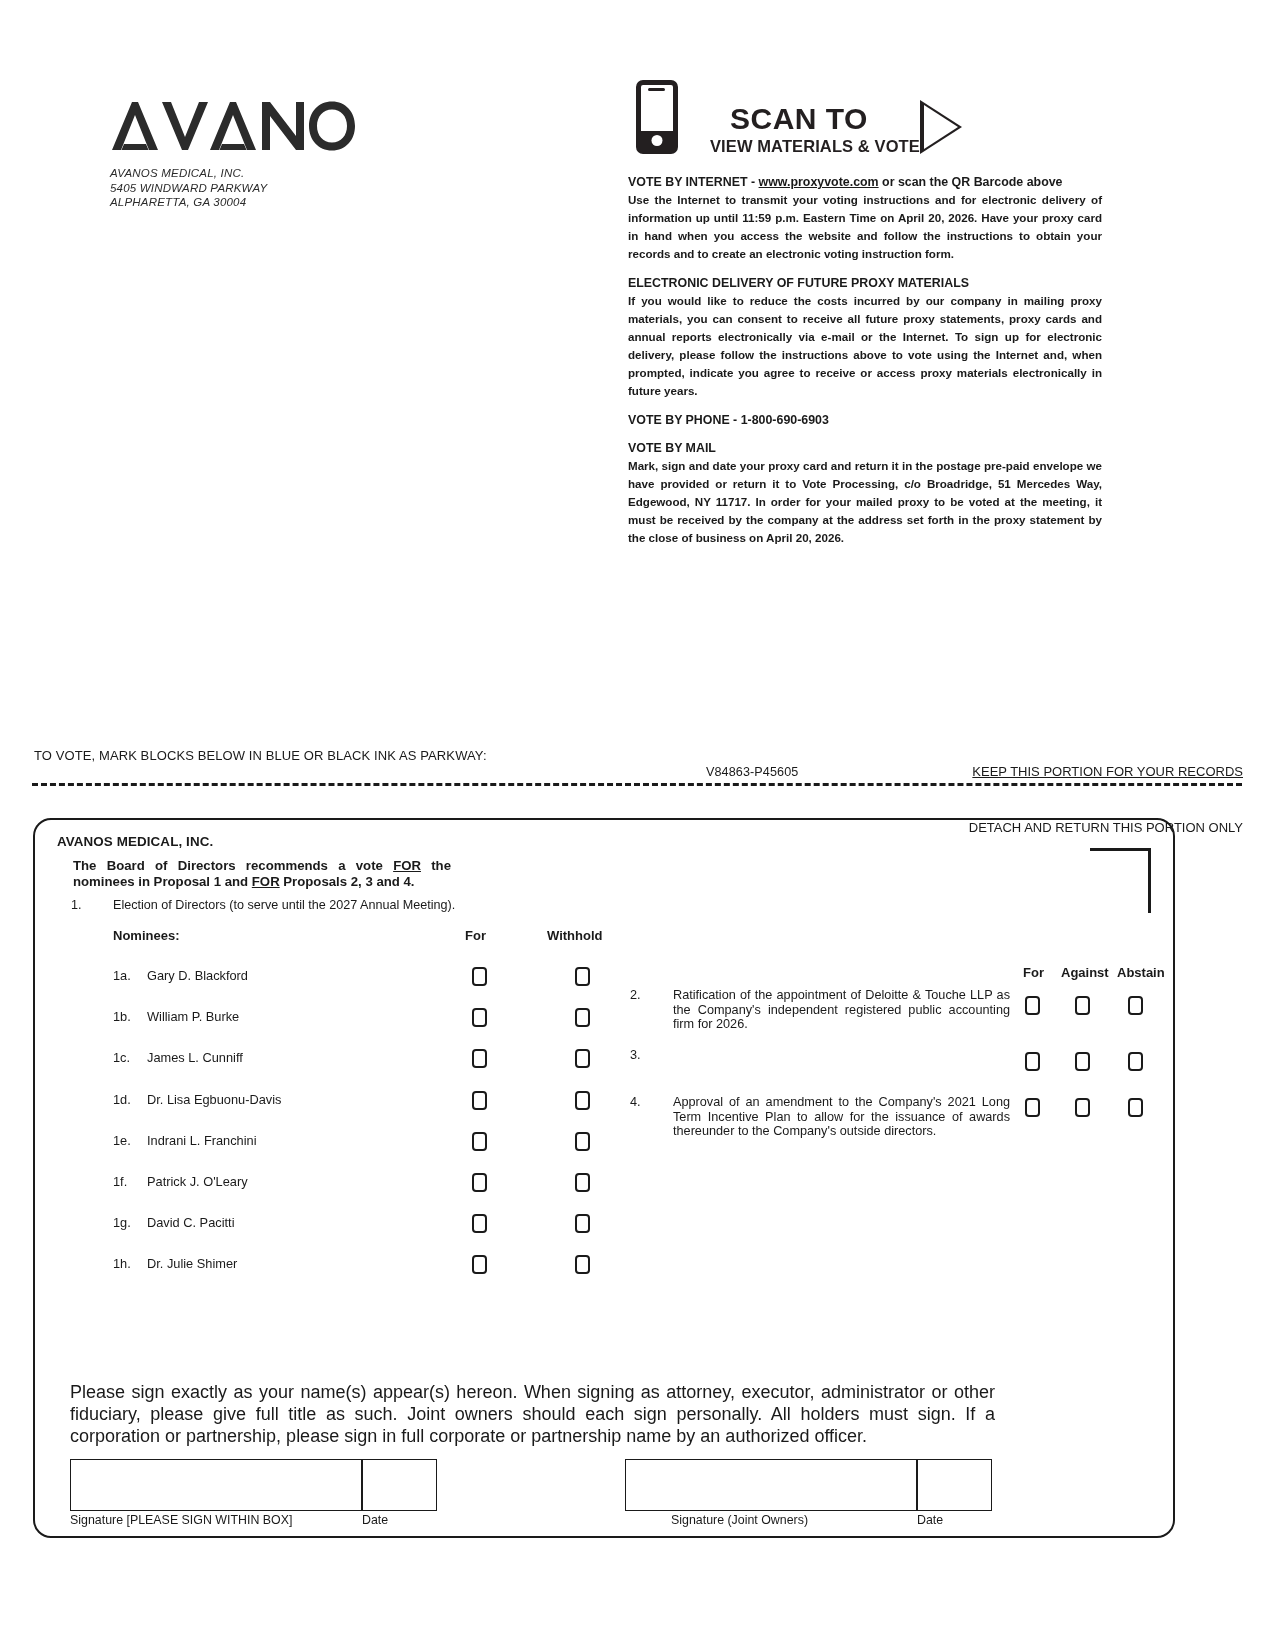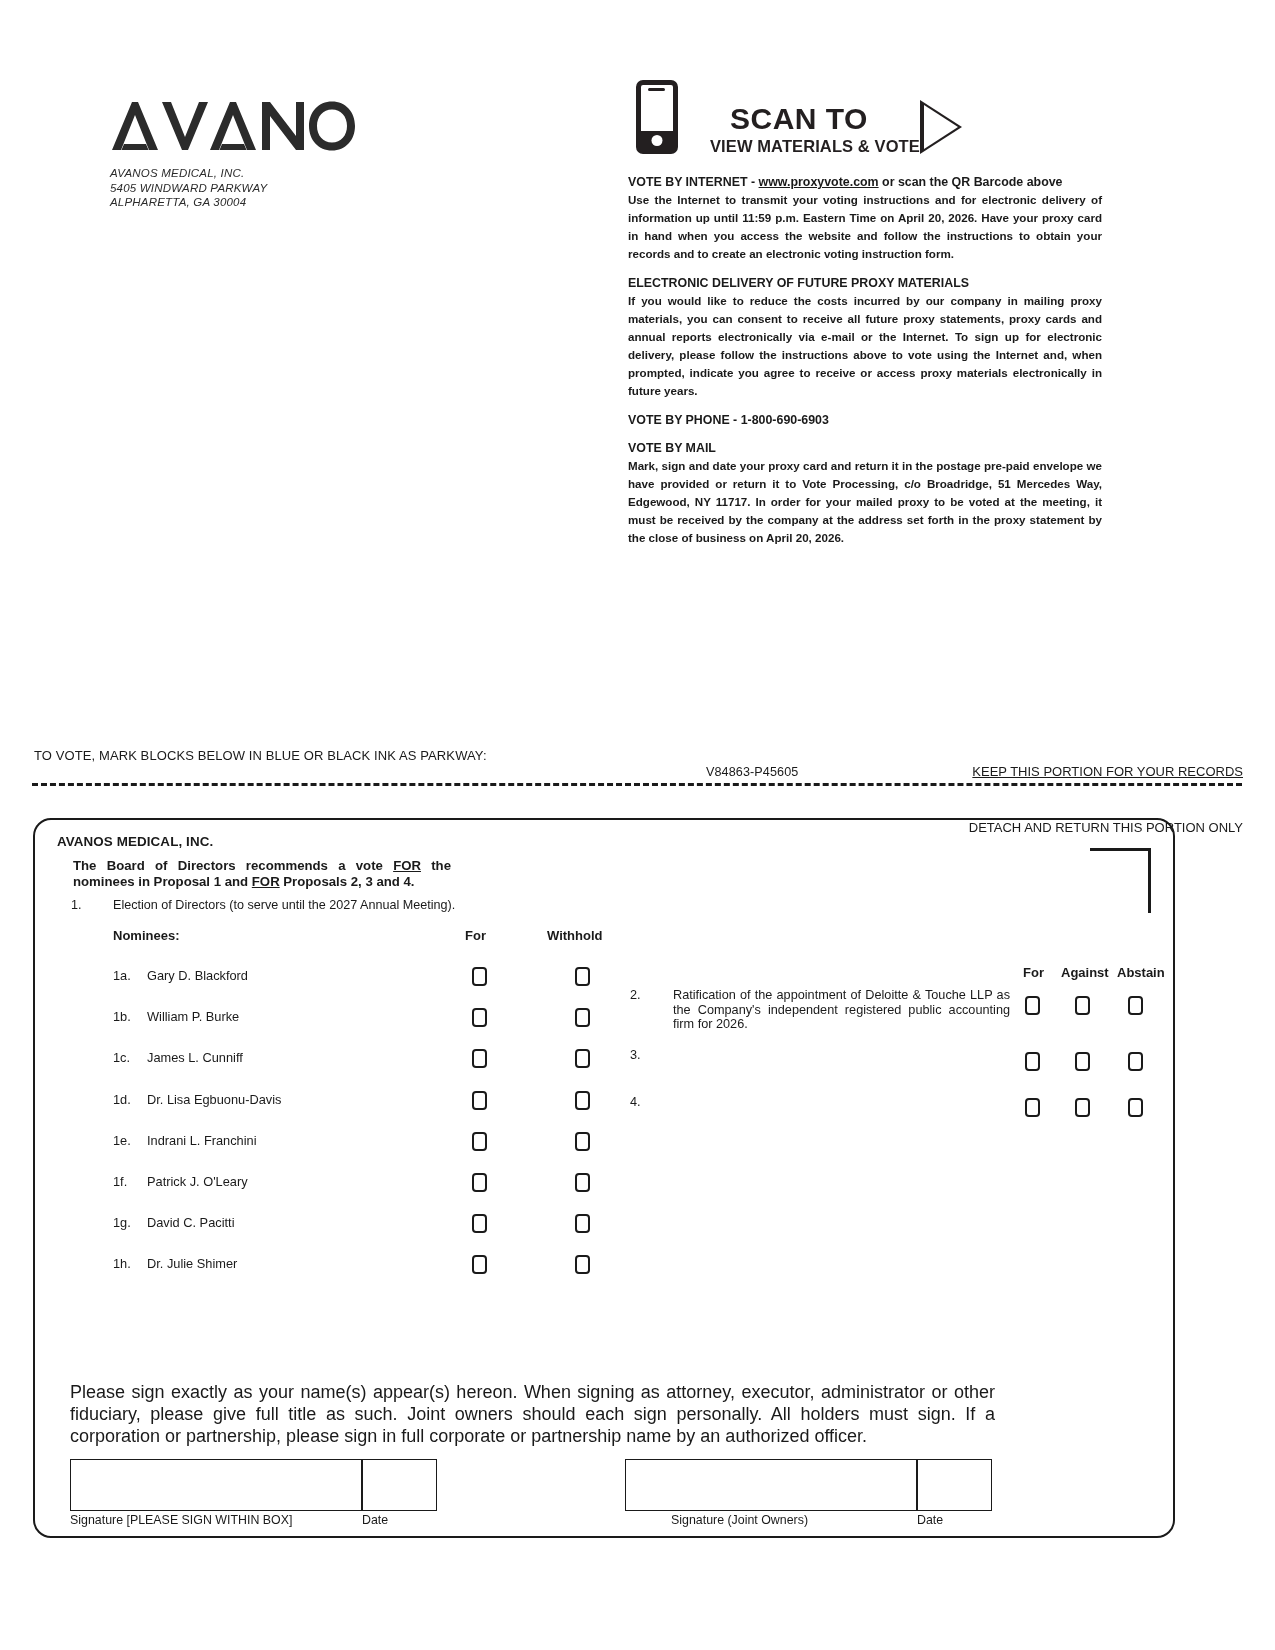--- a/index.html
+++ b/index.html
@@ -219,20 +219,21 @@
     <div id="proposals-host">
         <div class="prow" style="top: 168px;">
           <span class="k">2.</span>
           <span class="tx">Ratification of the appointment of Deloitte &amp; Touche LLP as the Company's independent registered public accounting firm for 2026.</span>
         </div>
         <div class="prow" style="top: 228px;">
           <span class="k">3.</span>
         </div>
         <div class="prow" style="top: 275px;">
           <span class="k">4.</span>
+          <span class="tx">Approval of an amendment to the Company's 2021 Long Term Incentive Plan to allow for the issuance of awards thereunder to the Company's outside directors.</span>
         </div>
       </div>
   <div class="cb" style="left: 437px; top: 147px;"></div>
       <div class="cb" style="left: 540px; top: 147px;"></div>
       <div class="cb" style="left: 437px; top: 188.2px;"></div>
       <div class="cb" style="left: 540px; top: 188.2px;"></div>
       <div class="cb" style="left: 437px; top: 229.4px;"></div>
       <div class="cb" style="left: 540px; top: 229.4px;"></div>
       <div class="cb" style="left: 437px; top: 270.6px;"></div>
       <div class="cb" style="left: 540px; top: 270.6px;"></div>

